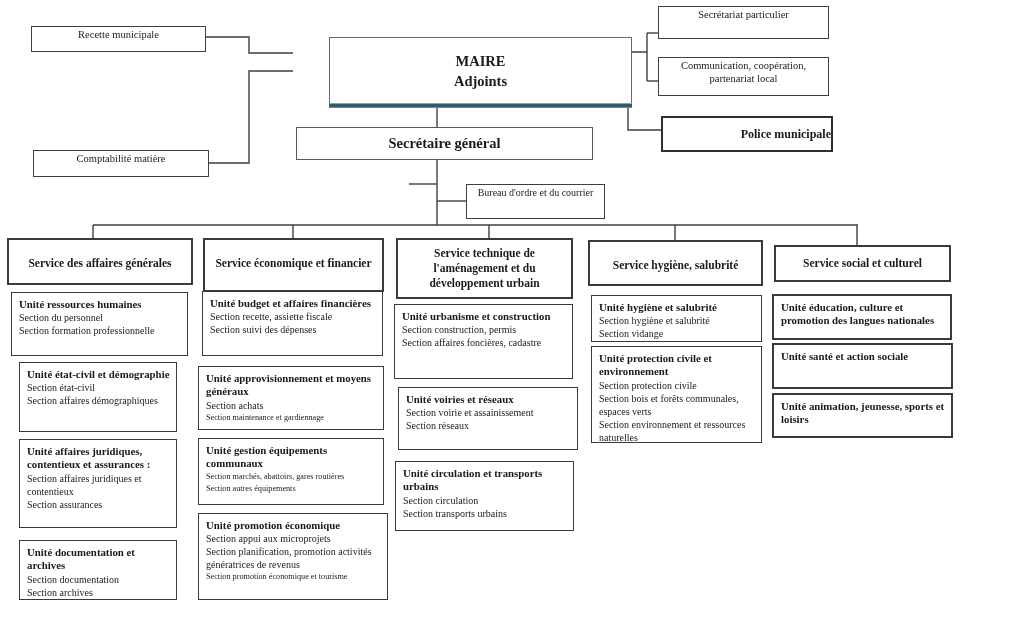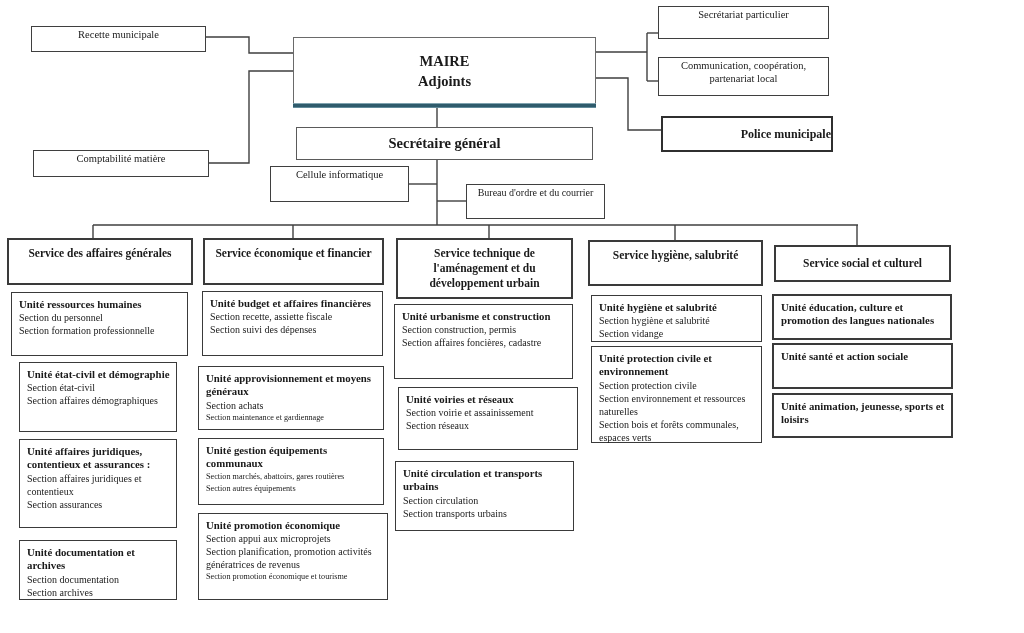--- a/index.html
+++ b/index.html
@@ -19,38 +19,38 @@
     border:1.5px solid #3f3f3f;
   }
   .lbl{ 
     display:flex;align-items:flex-start;justify-content:center;
     text-align:center;font-size:10.5px;line-height:1.2;
     padding:2px 6px;
   }
   .maire{
     border:1.5px solid #6a6a6a;
     display:flex;flex-direction:column;align-items:center;justify-content:center;
-    font-weight:bold;font-size:14.5px;line-height:1.35;
+    font-weight:bold;font-size:14.5px;line-height:1.35;margin-left:36px;
   }
   .maire-underline{
     position:absolute;left:-1px;right:-1px;bottom:-2px;height:5px;
     background:linear-gradient(to bottom,#a9c7d1 0%,#2f5b6c 30%,#2f5b6c 70%,#7ba3b1 100%);
   }
   .sg{
     display:flex;align-items:center;justify-content:center;
     font-weight:bold;font-size:14.5px;border:1.5px solid #5a5a5a;
   }
   .police{
     display:flex;align-items:center;justify-content:flex-end;
     font-weight:bold;font-size:12px;border:2px solid #2f2f2f;
   }
   .svc{
     border:2px solid #3a3a3a;
     text-align:center;font-weight:bold;font-size:11.5px;line-height:1.3;
-    padding:6px 5px 0 5px;
+    padding:16px 5px 0 5px;
   }
   .svc.mid{display:flex;align-items:center;justify-content:center;padding:2px 6px;}
   .unit{padding:5px 6px 0 7px;border:1.6px solid #3a3a3a;}
   .ut{font-weight:bold;font-size:10.8px;line-height:1.25;}
   .us{font-size:10px;line-height:1.3;}
   .us.sm{font-size:8.2px;line-height:1.45;}
 </style>
 </head>
 <body>
 
@@ -101,33 +101,30 @@
   </div>
 
   <div class="box police" style="left:661px;top:116px;width:172px;height:36px">
     <span>Police municipale</span>
   </div>
 
   <div class="box sg" style="left:296px;top:127px;width:297px;height:33px">
     <span>Secrétaire général</span>
   </div>
 
-  <div class="box lbl" style="left:270px;top:166px;width:139px;height:36px">
-    <span>Cellule informatique</span>
-  </div>
 
   <div class="box lbl" style="left:466px;top:184px;width:139px;height:35px;font-size:10px">
     <span>Bureau d'ordre et du courrier</span>
   </div>
 
   <div class="box svc" style="left:7px;top:238px;width:186px;height:47px">
     <span>Service des affaires générales</span>
   </div>
 
-  <div class="box svc" style="left:203px;top:238px;width:181px;height:47px">
+  <div class="box svc" style="left:203px;top:238px;width:181px;height:54px">
     <span>Service économique et financier</span>
   </div>
 
   <div class="box svc mid" style="left:396px;top:238px;width:177px;height:61px">
     <span>Service technique de l'aménagement et du développement urbain</span>
   </div>
 
   <div class="box svc" style="left:588px;top:240px;width:175px;height:46px">
     <span>Service hygiène, salubrité</span>
   </div>
@@ -205,22 +202,22 @@
 
   <div class="box unit" style="left:591px;top:295px;width:171px;height:47px">
     <div class="ut">Unité hygiène et salubrité</div>
     <div class="us">Section hygiène et salubrité</div>
     <div class="us">Section vidange</div>
   </div>
 
   <div class="box unit" style="left:591px;top:346px;width:171px;height:97px">
     <div class="ut">Unité protection civile et environnement</div>
     <div class="us">Section protection civile</div>
+    <div class="us">Section bois et forêts communales, espaces verts</div>
     <div class="us">Section environnement et ressources naturelles</div>
-    <div class="us">Section bois et forêts communales, espaces verts</div>
   </div>
 
   <div class="box unit" style="left:772px;top:294px;width:180px;height:46px;border-width:2px">
     <div class="ut">Unité éducation, culture et promotion des langues nationales</div>
   </div>
 
   <div class="box unit" style="left:772px;top:343px;width:181px;height:46px;border-width:2px">
     <div class="ut">Unité santé et action sociale</div>
   </div>
 

